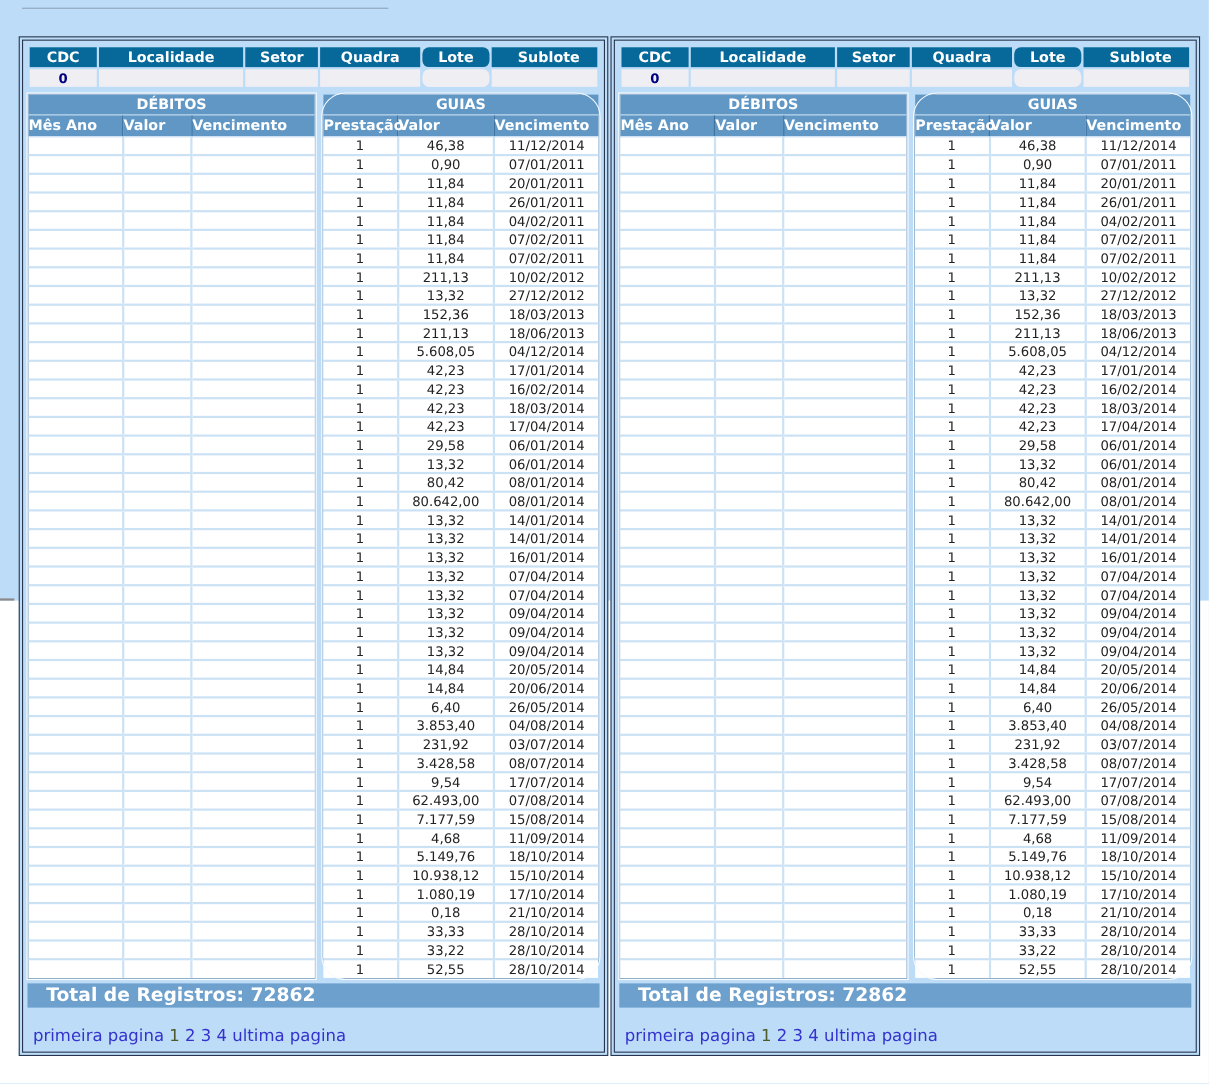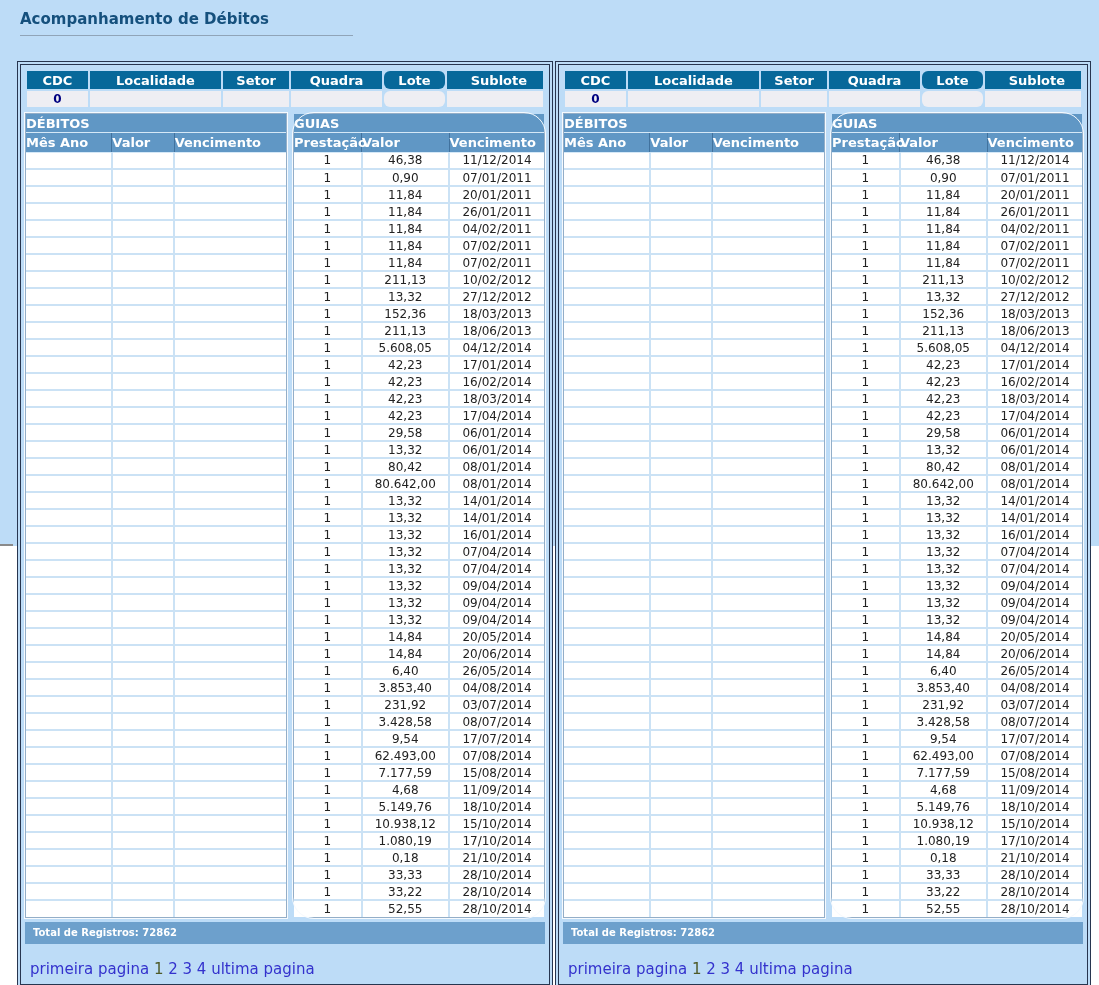--- a/index.html
+++ b/index.html
@@ -33,55 +33,54 @@
     font-size: 12px; font-weight: bold; color: #000080;
   }
   .cdc-table .c0 { width: 12%; margin-left: 8px; } .cdc-table .c1 { width: 26%; } .cdc-table .c2 { width: 13%; }
   .cdc-table .c3 { width: 18%; text-align: center; } .cdc-table .c4 { width: 12%; border-radius: 6px; } .cdc-table .c5 { width: 19%; padding-left: 8px; }
 
   .tables { display: flex; justify-content: space-between; margin-top: 4px; }
   .subtable { background: #ffffff; border: 1px solid #93aec8; outline: 1px solid #f6fafe; }
   .subtable.debitos { width: 262px; }
   .subtable.guias   { width: 252px; border-radius: 21px; }
   .subtable .ttl {
-    background: #6097c5; color: #ffffff; font-weight: bold;
+    background: #6097c5; color: #ffffff; text-align: center; font-weight: bold;
     font-size: 13px; height: 19px; line-height: 19px; border-bottom: 1px solid #d5e8f7;
   }
   .subtable table { width: 100%; border-collapse: collapse; table-layout: fixed; }
   .subtable th {
     background: #6097c5; color: #ffffff; font-weight: bold; font-size: 13px;
     height: 19px; border-bottom: 1px solid #d5e8f7; border-left: 1px solid #41729e; text-align: left;
   }
   .subtable th:first-child { border-left: none; }
   .subtable td {
     background: #ffffff; text-align: center; font-size: 12px; color: #222222;
     height: 17px; border-bottom: 2px solid #cbe2f5; border-left: 2px solid #cbe2f5;
     overflow: hidden; white-space: nowrap;
   }
   .subtable td:first-child { border-left: none; }
   .subtable tr:last-child td { border-bottom: none; }
   .debitos .d0 { width: 33%; } .debitos .d1 { width: 24%; } .debitos .d2 { width: 43%; }
   .guias .g0 { width: 27%; } .guias .g1 { width: 35%; } .guias .g2 { width: 38%; }
 
   .total-bar {
     margin-top: 4px; background: #6da0cc; color: #ffffff; font-weight: bold;
-    font-size: 10px; height: 22px; line-height: 22px; padding-left: 8px;
+    font-size: 17px; height: 22px; line-height: 22px; padding-left: 17px;
   }
   .pagination { margin-top: 16px; padding-left: 5px; font-size: 15px; color: #3432cd; height: 20px; }
   .pagination a { color: #3432cd; text-decoration: none; cursor: pointer; }
   .pagination .current { color: #4e5a28; }
 </style>
 </head>
 <body>
 
 <div class="bg-strip"></div>
 <div class="left-notch"></div>
 
 <div class="content">
-  <div class="page-title">Acompanhamento de Débitos</div>
   <div class="title-rule"></div>
   <div class="panels" id="panels">
   <div class="panel">
     <table class="cdc-table">
       <thead>
             <tr class="cdc-head">
               <th class="c0">CDC</th>
               <th class="c1">Localidade</th>
               <th class="c2">Setor</th>
               <th class="c3">Quadra</th>

